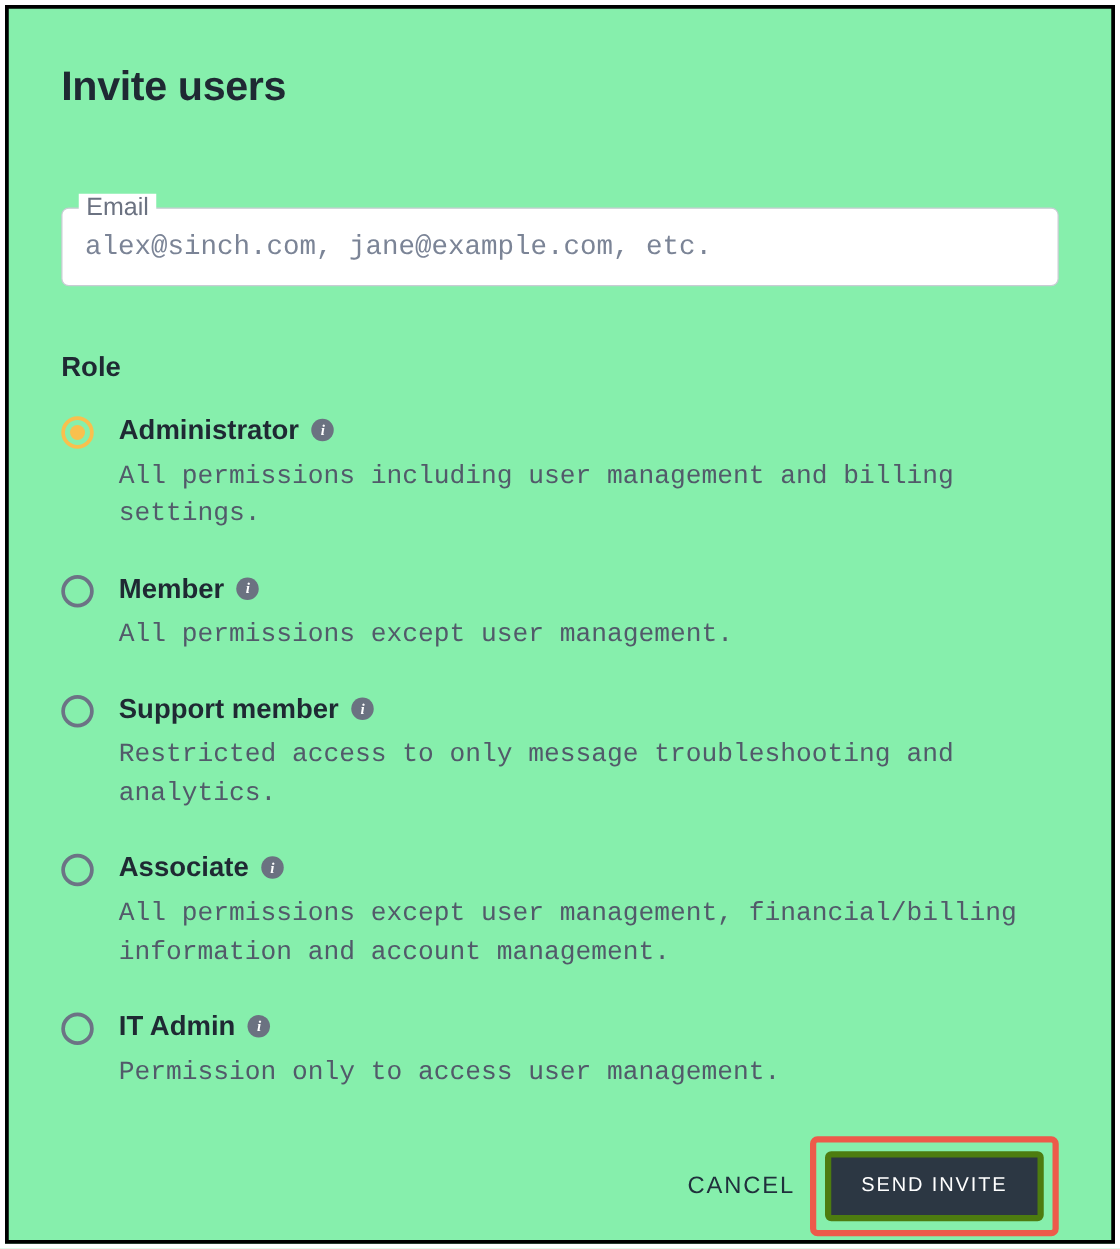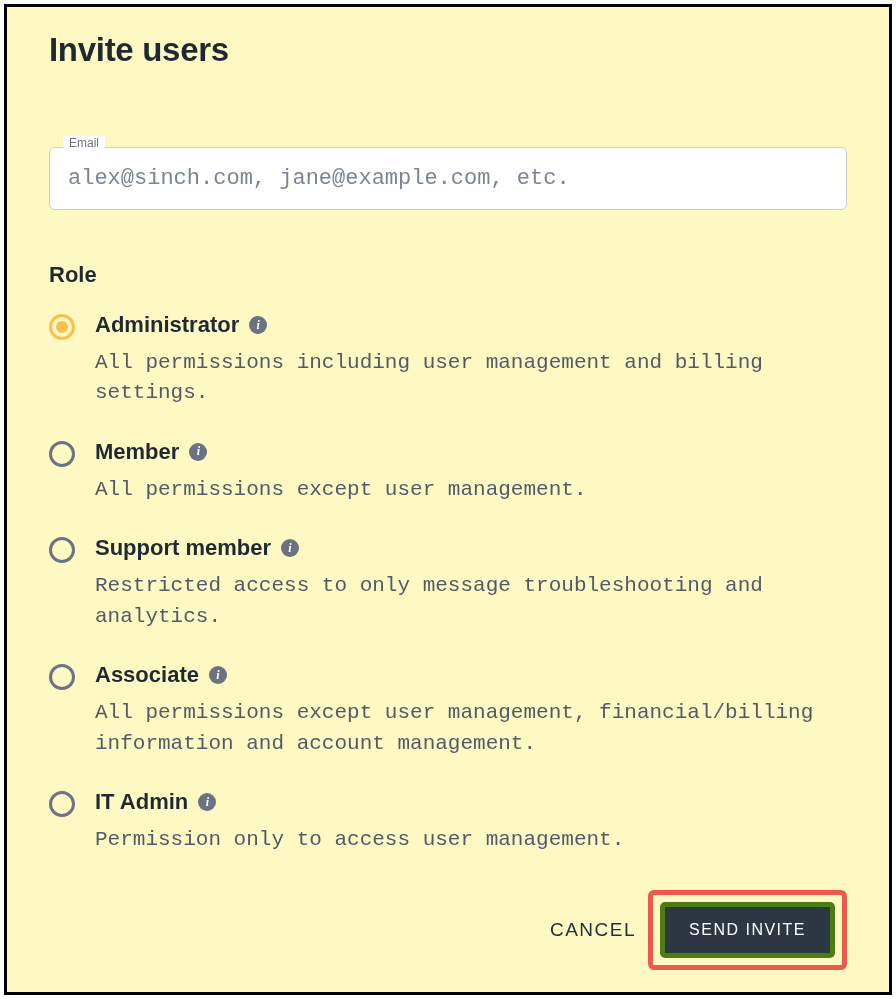--- a/index.html
+++ b/index.html
@@ -7,40 +7,40 @@
       font-family: -apple-system, BlinkMacSystemFont, "Segoe UI", Helvetica, Arial, sans-serif;
       background: #fff;
       width: 896px;
       height: 999px;
       position: relative;
     }
     .dialog {
       position: absolute;
       top: 4px; left: 4px; right: 4px; bottom: 4px;
       border: 3px solid #000;
-      background: #fef9c3;
-      padding: 24px 42px 38px 42px;
+      background: #86efac;
+      padding: 43px 42px 38px 42px;
     }
     .title {
       font-size: 33px;
       font-weight: 700;
       color: #1f2933;
       letter-spacing: -0.3px;
     }
     .field-wrap {
       position: relative;
       margin-top: 78px;
     }
     .field-label {
       position: absolute;
       top: -11px;
       left: 14px;
       background: #fff;
       padding: 0 6px;
-      font-size: 12px;
+      font-size: 20px;
       color: #6b7281;
     }
     .email-input {
       width: 100%;
       border: 1px solid #c9ccd4;
       border-radius: 6px;
       padding: 18px 18px;
       font-size: 22px;
       color: #7b8496;
       outline: none;

